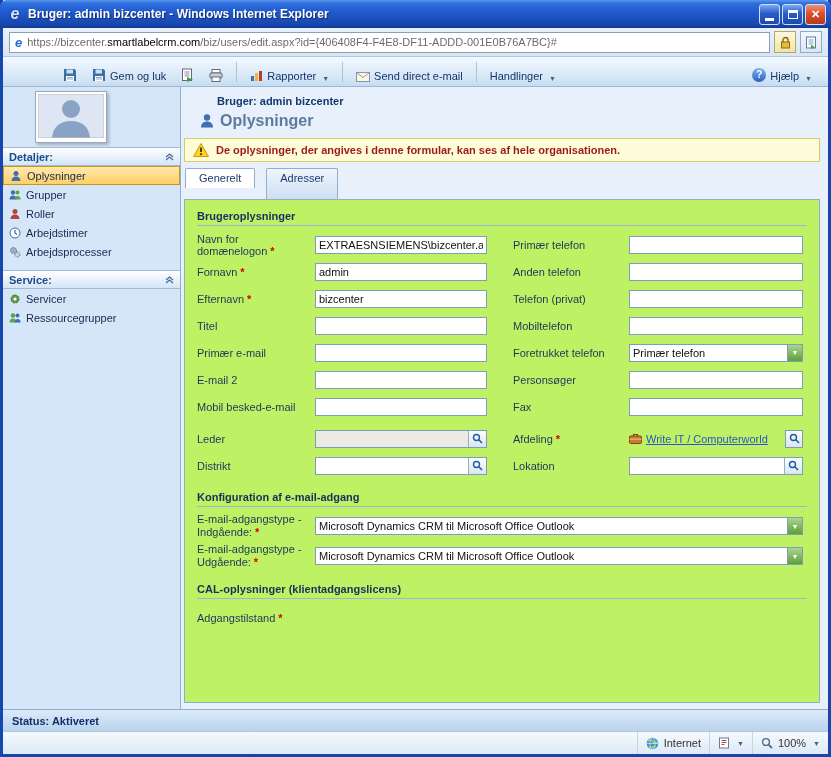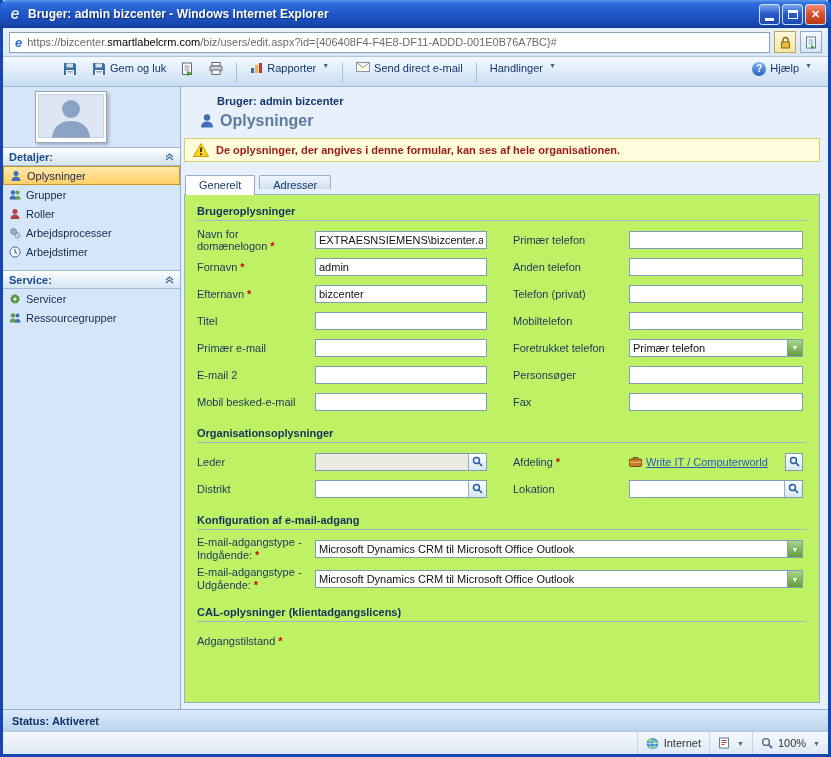--- a/index.html
+++ b/index.html
@@ -20,21 +20,21 @@
   .addressbar { height:29px; flex:0 0 29px; background:linear-gradient(#e9f2fc,#d8e7f7); border-bottom:1px solid #b0c7de; display:flex; align-items:center; padding:0 6px; gap:4px; }
   .url-box { flex:1; height:21px; background:#fff; border:1px solid #8ba0b5; display:flex; align-items:center; padding:0 5px; gap:5px; overflow:hidden; white-space:nowrap; }
   .fav { color:#2b6cd4; font-weight:bold; font-style:italic; font-size:13px; }
   .u-dim { color:#6b6b6b; }
   .u-dom { color:#000; }
   .addr-btn { height:22px; min-width:22px; border:1px solid #b8a85a; background:linear-gradient(#fdf8e0,#f2e4a8); display:flex; align-items:center; justify-content:center; cursor:pointer; }
   .addr-btn.plain { border:1px solid #93aac0; background:linear-gradient(#f4f9fe,#d8e6f4); }
 
   
   .toolbar { height:30px; flex:0 0 30px; background:linear-gradient(#f3f9ff,#d2e4f5 80%,#c5dbf0); border-bottom:1px solid #9db8d2; display:flex; align-items:center; padding:0 10px 0 54px; gap:3px; position:relative; z-index:2; }
-  .tbtn { height:22px; display:flex; align-items:flex-start; gap:4px; padding:0 5px; border:1px solid transparent; border-radius:2px; color:#15356b; cursor:pointer; white-space:nowrap; }
+  .tbtn { height:22px; display:flex; align-items:flex-end; gap:4px; padding:0 5px; border:1px solid transparent; border-radius:2px; color:#15356b; cursor:pointer; white-space:nowrap; }
   .tb-sep { width:1px; height:20px; background:#a8c2dc; margin:0 4px; }
   .caret { font-size:7px; color:#44608c; margin-left:2px; }
   .tb-right { margin-left:auto; display:flex; align-items:center; }
   .help-circ { width:14px; height:14px; border-radius:50%; background:linear-gradient(#7fb1ef,#2a62c4); color:#fff; font-weight:bold; font-size:10px; display:flex; align-items:center; justify-content:center; }
 
   
   .appbody { flex:1 1 auto; display:flex; min-height:0; }
   .sidebar { width:178px; flex:0 0 178px; background:#d5e6f8; border-right:1px solid #8fafcf; display:flex; flex-direction:column; }
   .avatar-wrap { height:60px; display:flex; align-items:center; padding-left:32px; }
   .avatar-frame { background:#fff; border:1px solid #9aa7b8; box-shadow:2px 2px 3px rgba(60,80,110,.35); padding:2px; }
@@ -44,22 +44,22 @@
   .nav-spacer { height:9px; }
 
   .main { flex:1; background:#e7f0fb; display:flex; flex-direction:column; padding:0 8px 0 3px; min-width:0; }
   .page-header { padding:8px 0 0 15px; }
   .breadcrumb { font-weight:bold; color:#16376e; margin-left:18px; }
   .page-title-row { display:flex; align-items:center; gap:5px; margin-top:2px; height:24px; }
   .page-title { font-size:16px; font-weight:bold; color:#5e7a9c; }
 
   .notice { height:24px; margin-top:5px; background:#fffcd9; border:1px solid #d9cd6a; display:flex; align-items:center; gap:7px; padding:0 8px; color:#9c1a1a; font-weight:bold; }
 
-  .tabs { display:flex; gap:4px; margin-top:13px; padding-left:1px; }
-  .tab { height:14px; line-height:18px; padding:0 13px; background:linear-gradient(#eef5fd,#cfdff1); border:1px solid #92aecb; border-bottom:none; border-radius:2px 2px 0 0; color:#1c3c6e; cursor:pointer; }
+  .tabs { display:flex; gap:11px; margin-top:6px; padding-left:1px; }
+  .tab { height:31px; line-height:18px; padding:0 13px; background:linear-gradient(#eef5fd,#cfdff1); border:1px solid #92aecb; border-bottom:none; border-radius:2px 2px 0 0; color:#1c3c6e; cursor:pointer; }
   .tab.active { background:#fff; height:20px; margin-bottom:-1px; position:relative; z-index:2; }
 
   .panel { flex:1; background:#bef264; border:1px solid #92aecb; margin-bottom:6px; padding:8px 12px; overflow:hidden; }
   .sec-title { font-weight:bold; color:#15305e; padding-bottom:3px; border-bottom:1px solid #9cb6d2; margin-top:12px; }
   .sec-title.first { margin-top:2px; }
 
   .fgrid { display:grid; grid-template-columns:118px 174px 140px 176px; grid-auto-rows:27px; align-items:center; margin-top:5px; }
   .fgrid2 { display:grid; grid-template-columns:118px 174px 140px 176px; grid-auto-rows:30px; align-items:center; margin-top:4px; }
   .flbl { color:#1e355e; }
   .flbl.rlbl { padding-left:24px; }
@@ -230,31 +230,31 @@
       </div>
       <div class="nav-item">
         <svg width="12" height="12" viewBox="0 0 12 12">
             <circle cx="6" cy="3.5" r="2.5" fill="#b5413f"></circle>
             <path d="M1.5 11c0-3 2-4.5 4.5-4.5S10.5 8 10.5 11z" fill="#b5413f"></path>
           </svg>
         <span>Roller</span>
       </div>
       <div class="nav-item">
         <svg width="12" height="12" viewBox="0 0 12 12">
+            <circle cx="6" cy="6" r="5" fill="#fff" stroke="#3a6ea5"></circle>
+            <path d="M6 3v3l2 1.5" stroke="#3a6ea5" fill="none" stroke-width="1.2"></path>
+          </svg>
+        <span>Arbejdstimer</span>
+      </div>
+      <div class="nav-item">
+        <svg width="12" height="12" viewBox="0 0 12 12">
             <circle cx="4.5" cy="4.5" r="3" fill="#9ab0c8" stroke="#54708e" stroke-dasharray="1.5 1"></circle>
             <circle cx="8.5" cy="8.5" r="2.5" fill="#c8d4e0" stroke="#54708e" stroke-dasharray="1.5 1"></circle>
           </svg>
         <span>Arbejdsprocesser</span>
-      </div>
-      <div class="nav-item">
-        <svg width="12" height="12" viewBox="0 0 12 12">
-            <circle cx="6" cy="6" r="5" fill="#fff" stroke="#3a6ea5"></circle>
-            <path d="M6 3v3l2 1.5" stroke="#3a6ea5" fill="none" stroke-width="1.2"></path>
-          </svg>
-        <span>Arbejdstimer</span>
       </div>
       <div class="nav-spacer"></div>
       <div class="nav-header">
         <span>Service:</span>
         <svg width="9" height="8" viewBox="0 0 9 8">
             <path d="M1 4L4.5 1 8 4M1 7L4.5 4 8 7" fill="none" stroke="#44689a" stroke-width="1.2"></path>
           </svg>
       </div>
       <div class="nav-item">
         <svg width="12" height="12" viewBox="0 0 12 12">
@@ -339,21 +339,20 @@
           <div class="fcell"><input class="txt" value="" style=""></div>
           <div class="flbl rlbl"><span>Personsøger</span></div>
           <div class="fcell"><input class="txt" value="" style=""></div>
 
           <div class="flbl"><span>Mobil besked-e-mail</span></div>
           <div class="fcell"><input class="txt" value="" style=""></div>
           <div class="flbl rlbl"><span>Fax</span></div>
           <div class="fcell"><input class="txt" value="" style=""></div>
         </div>
 
-        <div class="sec-title">Organisationsoplysninger</div>
         <div class="fgrid">
 
           <div class="flbl"><span>Leder</span></div>
           <div class="fcell">
             <div class="lookup disabled">
               <input disabled="" style="">
               <button class="lk-btn">
                 <svg width="11" height="11" viewBox="0 0 11 11">
                     <circle cx="4.5" cy="4.5" r="3" fill="none" stroke="#1d5a9e" stroke-width="1.4"></circle>
                     <line x1="7" y1="7" x2="10" y2="10" stroke="#1d5a9e" stroke-width="1.6"></line>

